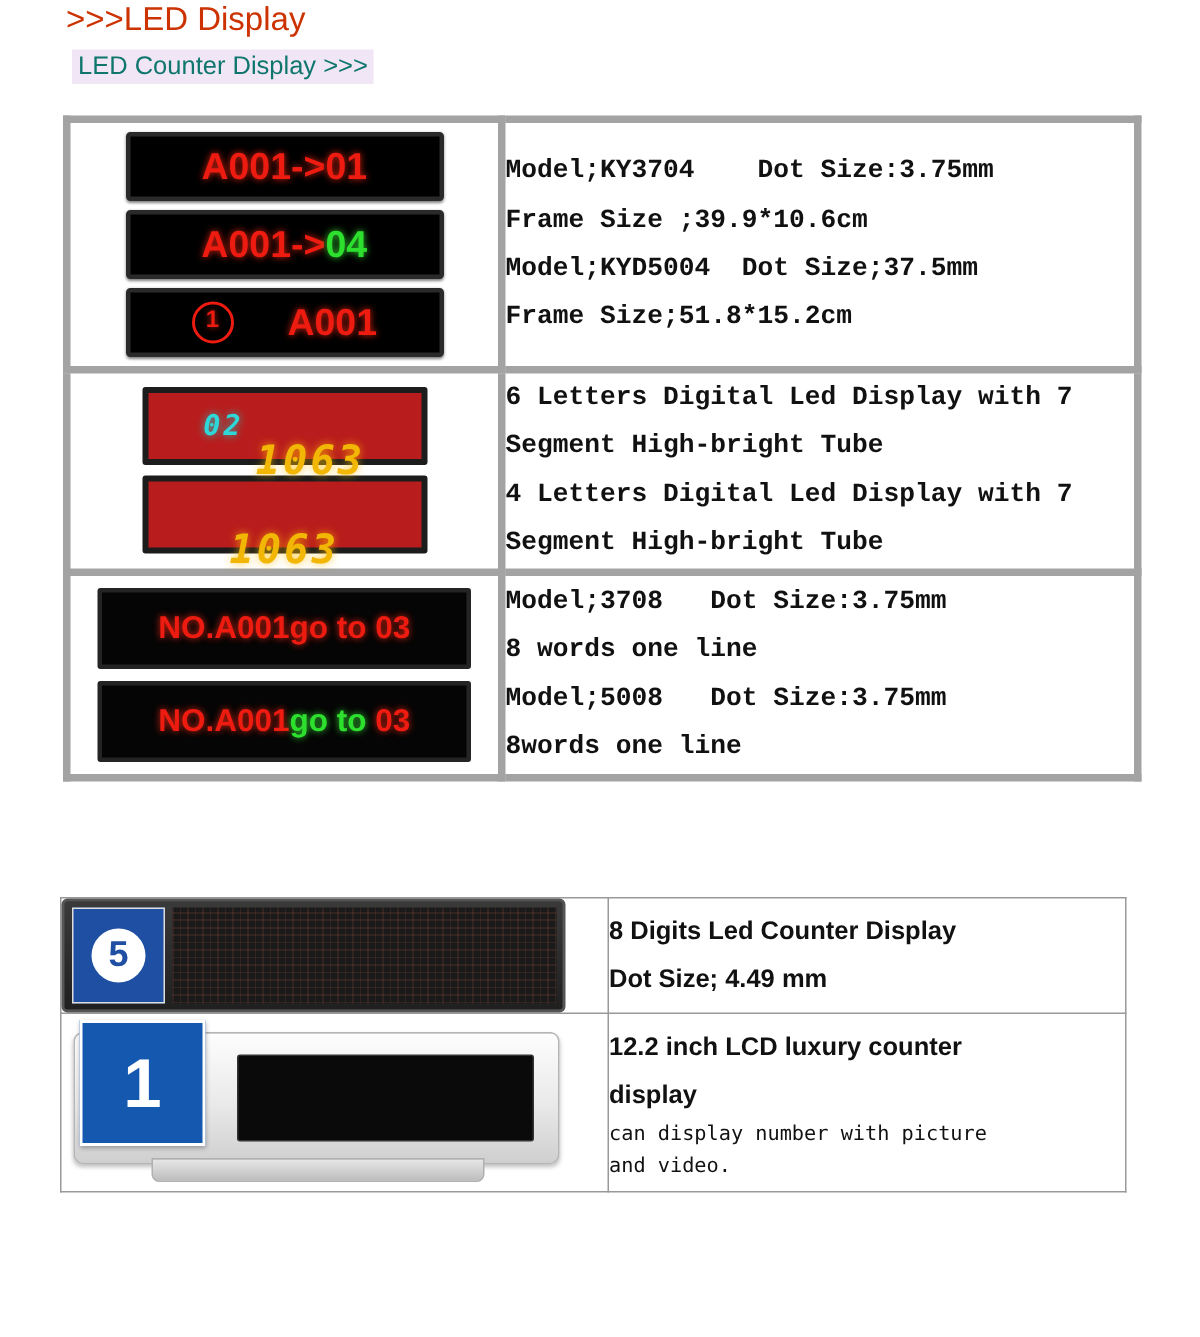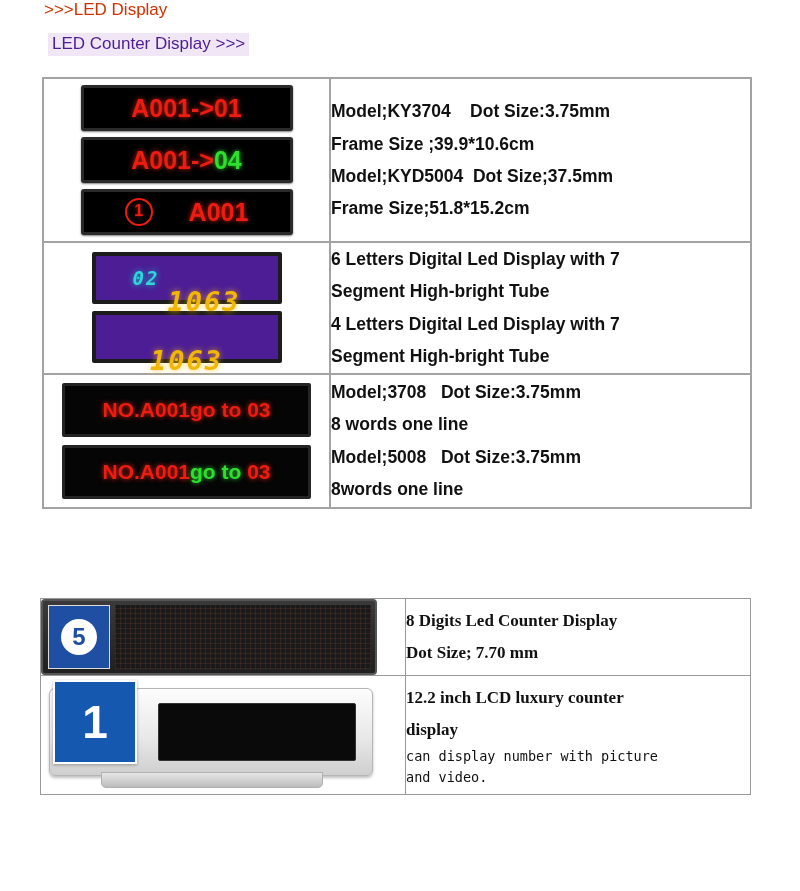--- a/index.html
+++ b/index.html
@@ -13,58 +13,59 @@
     font-family: "Liberation Sans", sans-serif;
     position: relative;
     overflow: hidden;
   }
 
   
   .heading-1 {
     position: absolute;
     left: 44px;
     top: 0px;
-    font-size: 17px;
+    font-size: 22px;
     color: #cc3300;
     letter-spacing: 0px;
   }
   .heading-2 {
     position: absolute;
     left: 48px;
     top: 33px;
     font-size: 17px;
-    color: #4c1d95;
+    color: #0f766e;
     background: #f0e6f5;
     padding: 1px 4px 2px 4px;
   }
 
   
   .table-1 {
     position: absolute;
     left: 42px;
     top: 77px;
     width: 706px;
     border: 1px solid #999999;
     border-collapse: collapse;
     table-layout: fixed;
   }
   .table-1 td {
-    border: 2px solid #a3a3a3;
+    border: 5px solid #a3a3a3;
     vertical-align: middle;
     padding: 0;
   }
   .col-img { width: 285px; }
   .col-txt { width: 419px; }
 
   .imgcell {
     padding: 10px 0 10px 0;
     text-align: center;
   }
   .txtcell {
     padding: 8px 10px 8px 16px;
+    font-family: Liberation Mono, monospace;
   }
   .spec-line {
     font-size: 17.5px;
     font-weight: bold;
     color: #111111;
     line-height: 1.85;
     white-space: pre;
   }
 
   
@@ -105,21 +106,21 @@
     font-weight: bold;
     margin-right: 36px;
     text-shadow: 0 0 4px rgba(255,40,20,0.7);
   }
 
   
   .led-seg {
     width: 182px;
     height: 44px;
     border: 4px solid #1c1c1c;
-    background: #4c1d95;
+    background: #b91c1c;
     border-radius: 2px;
     margin: 7px auto;
     display: flex;
     align-items: center;
     justify-content: center;
     gap: 8px;
   }
   .seg-txt {
     font-family: "DejaVu Sans Mono", monospace;
     font-size: 27px;
@@ -278,21 +279,20 @@
 
   .txt2cell {
     padding: 10px 8px 10px 16px;
   }
   .spec2 {
     font-size: 17px;
     font-weight: bold;
     color: #111111;
     line-height: 1.9;
     white-space: pre;
-    font-family: Liberation Serif, serif;
   }
   .spec2-mono {
     font-family: "DejaVu Sans Mono", monospace;
     font-size: 13.5px;
     font-weight: normal;
     color: #111111;
     line-height: 1.55;
     white-space: pre;
   }
 </style>
@@ -369,21 +369,21 @@
     <td class="col2-img photo-cell">
       <div class="photo-counter">
         <div class="panel-face"></div>
         <div class="badge-blue">
           <div class="badge-circle">5</div>
         </div>
       </div>
     </td>
     <td class="col2-txt txt2cell">
       <div class="spec2">8 Digits Led Counter Display</div>
-      <div class="spec2">Dot Size; 7.70 mm</div>
+      <div class="spec2">Dot Size; 4.49 mm</div>
     </td>
   </tr>
   <tr>
     <td class="col2-img photo-cell">
       <div class="photo-lcd">
         <div class="lcd-body">
           <div class="lcd-screen"></div>
         </div>
         <div class="lcd-base"></div>
         <div class="lcd-badge">

